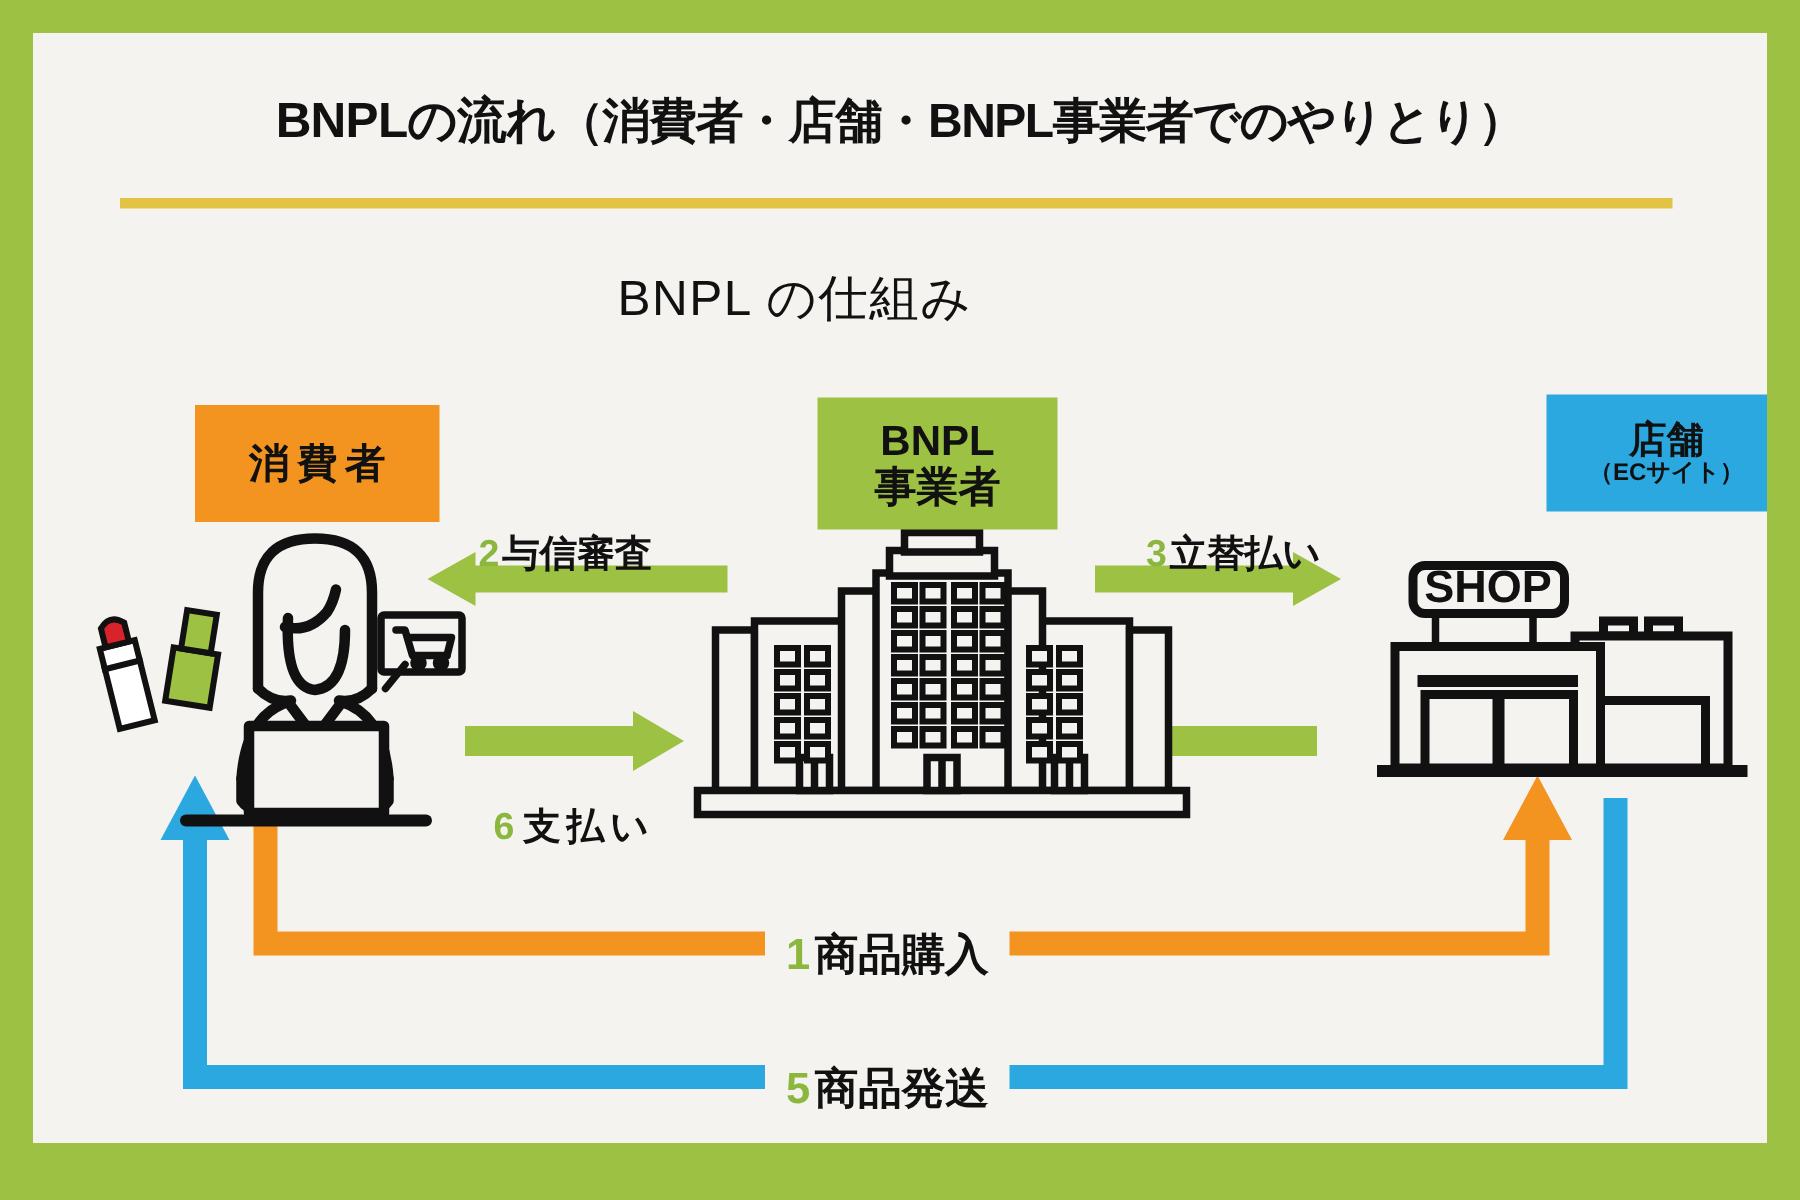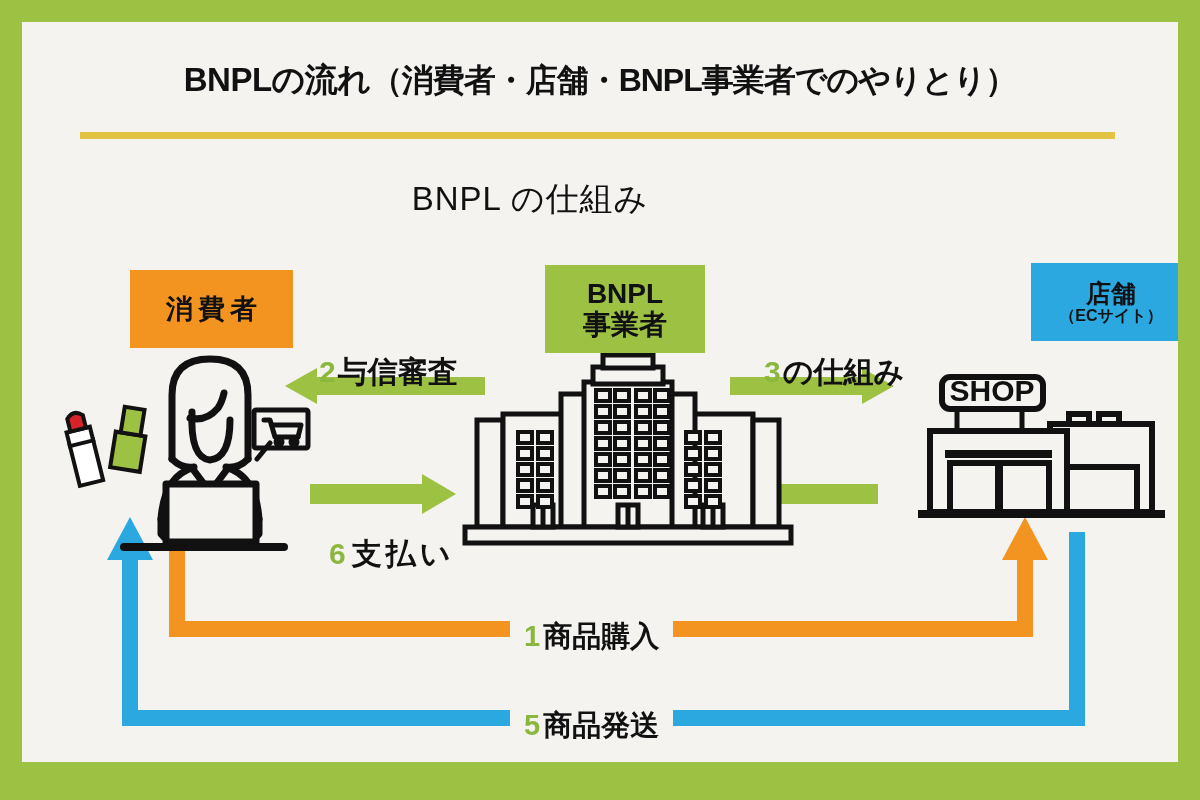--- a/index.html
+++ b/index.html
@@ -78,21 +78,21 @@
     left: 961px; top: 241px;
     width: 160px; height: 78px;
     background: #2BA8E0;
     font-size: 25px;
     margin-left: 48px;
   }
   #box-shop .line2 { font-size: 16px; }
   
   .arrow-label {
     position: absolute;
-    font-size: 30px;
+    font-size: 25px;
     font-weight: 700;
     color: #111;
     white-space: nowrap;
     text-align: right;
   }
   .arrow-label .num { color: #8CB73E; margin-right: 2px; }
   #lbl-2 { left: 297px; top: 330px; letter-spacing: 0px; }
   #lbl-3 { left: 742px; top: 330px; }
   #lbl-6 { left: 307px; top: 512px; letter-spacing: 4px; }
   #lbl-4 { left: 703px; top: 515px; }
@@ -314,21 +314,21 @@
 
     <div class="node-box" id="box-shop">
       <span>店舗</span>
       <span class="line2">（ECサイト）</span>
     </div>
 
     <div class="arrow-label" id="lbl-2">
       <span class="num">2</span><span>与信審査</span>
     </div>
     <div class="arrow-label" id="lbl-3">
-      <span class="num">3</span><span>の仕組み</span>
+      <span class="num">3</span><span>立替払い</span>
     </div>
     <div class="arrow-label" id="lbl-6">
       <span class="num">6</span><span>支払い</span>
     </div>
 
     <div class="route-label" id="lbl-1">
       <span class="num">1</span><span>商品購入</span>
     </div>
     <div class="route-label" id="lbl-5">
       <span class="num">5</span><span>商品発送</span>

